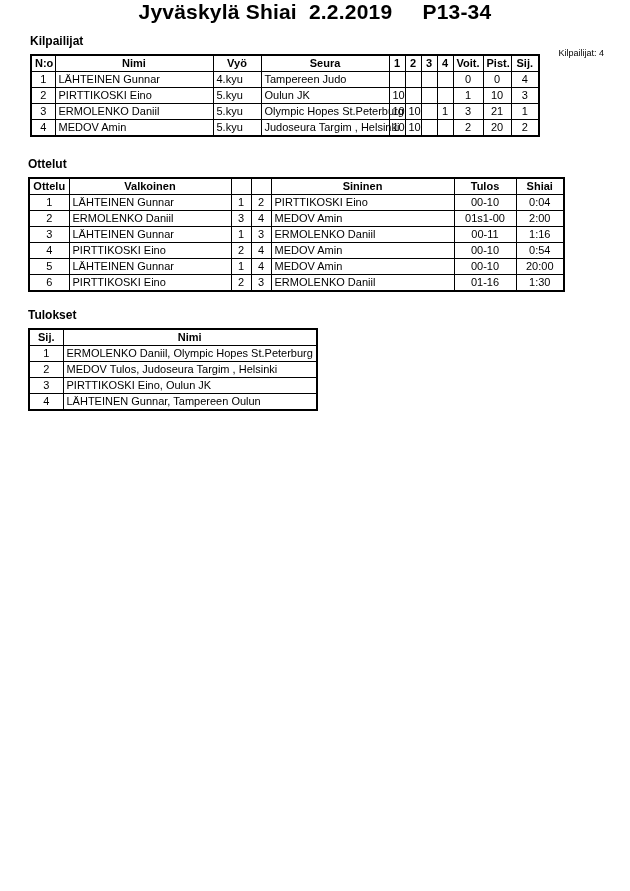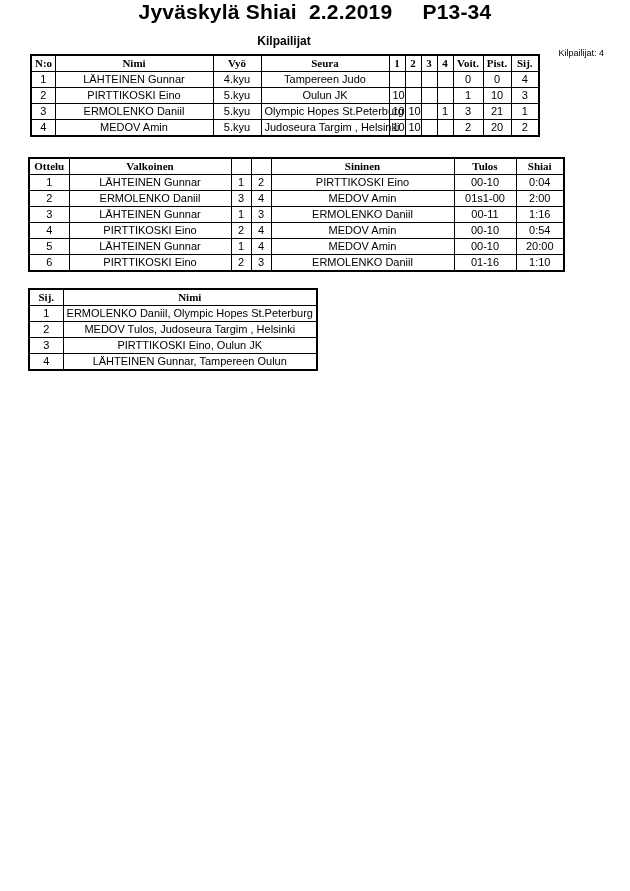--- a/index.html
+++ b/index.html
@@ -8,32 +8,32 @@
     width: 630px; height: 891px; background: #ffffff; color: #000000;
     font-family: "Liberation Sans", sans-serif; position: relative; overflow: hidden;
   }
   .page-title {
     text-align: center; font-size: 21px; font-weight: bold;
     white-space: pre; letter-spacing: 0.2px;
   }
   .competitors-count {
     position: absolute; top: 48px; right: 26px; font-size: 9px;
   }
-  .section-title { text-align: center; font-weight: bold; font-size: 12px; margin-bottom: 6px; }
+  .section-title { font-weight: bold; font-size: 12px; margin-bottom: 6px; }
   .sec1 { margin: 10px 0 0 30px; width: 508px; }
   .sec2 { margin: 20px 0 0 28px; width: 535px; }
   .sec3 { margin: 16px 0 0 28px; width: 288px; }
   table.tbl { border-collapse: collapse; table-layout: fixed; border: 2px solid #000; }
   .tbl th, .tbl td {
     border: 1px solid #000; padding: 1px 3px; height: 16px;
     font-size: 11px; line-height: 13px; white-space: nowrap;
   }
-  .tbl th { font-weight: bold; text-align: center; font-family: Liberation Serif, serif; }
+  .tbl th { font-weight: bold; text-align: center; }
   .ta-c { text-align: center; }
-  .ta-l { text-align: center; }
+  .ta-l { text-align: left; }
   .cell-seura { overflow: visible; }
   .cell-num { padding: 1px 0; text-align: center; overflow: visible; }
   .t1 { width: 508px; }
   .t2 { width: 535px; }
   .t3 { width: 288px; }
 </style>
 </head>
 <body>
 
 <div class="page">
@@ -123,20 +123,21 @@
           <td class="cell-num"></td>
           <td class="ta-c">2</td>
           <td class="ta-c">20</td>
           <td class="ta-c">2</td>
         </tr>
       </tbody>
     </table>
   </div>
 
   <div class="sec2">
+    <div class="section-title">Ottelut</div>
     <table class="tbl t2">
       <colgroup>
         <col style="width:40px">
           <col style="width:162px">
           <col style="width:20px">
           <col style="width:20px">
         <col style="width:183px">
           <col style="width:62px">
           <col style="width:48px">
       </colgroup>
@@ -197,27 +198,28 @@
           <td class="ta-c">00-10</td>
           <td class="ta-c">20:00</td>
         </tr>
         <tr>
           <td class="ta-c">6</td>
           <td class="ta-l">PIRTTIKOSKI Eino</td>
           <td class="cell-num">2</td>
           <td class="cell-num">3</td>
           <td class="ta-l">ERMOLENKO Daniil</td>
           <td class="ta-c">01-16</td>
-          <td class="ta-c">1:10</td>
+          <td class="ta-c">1:30</td>
         </tr>
       </tbody>
     </table>
   </div>
 
   <div class="sec3">
+    <div class="section-title">Tulokset</div>
     <table class="tbl t3">
       <colgroup>
         <col style="width:34px">
           <col style="width:254px">
       </colgroup>
       <thead>
         <tr>
           <th>Sij.</th>
           <th>Nimi</th>
         </tr>

